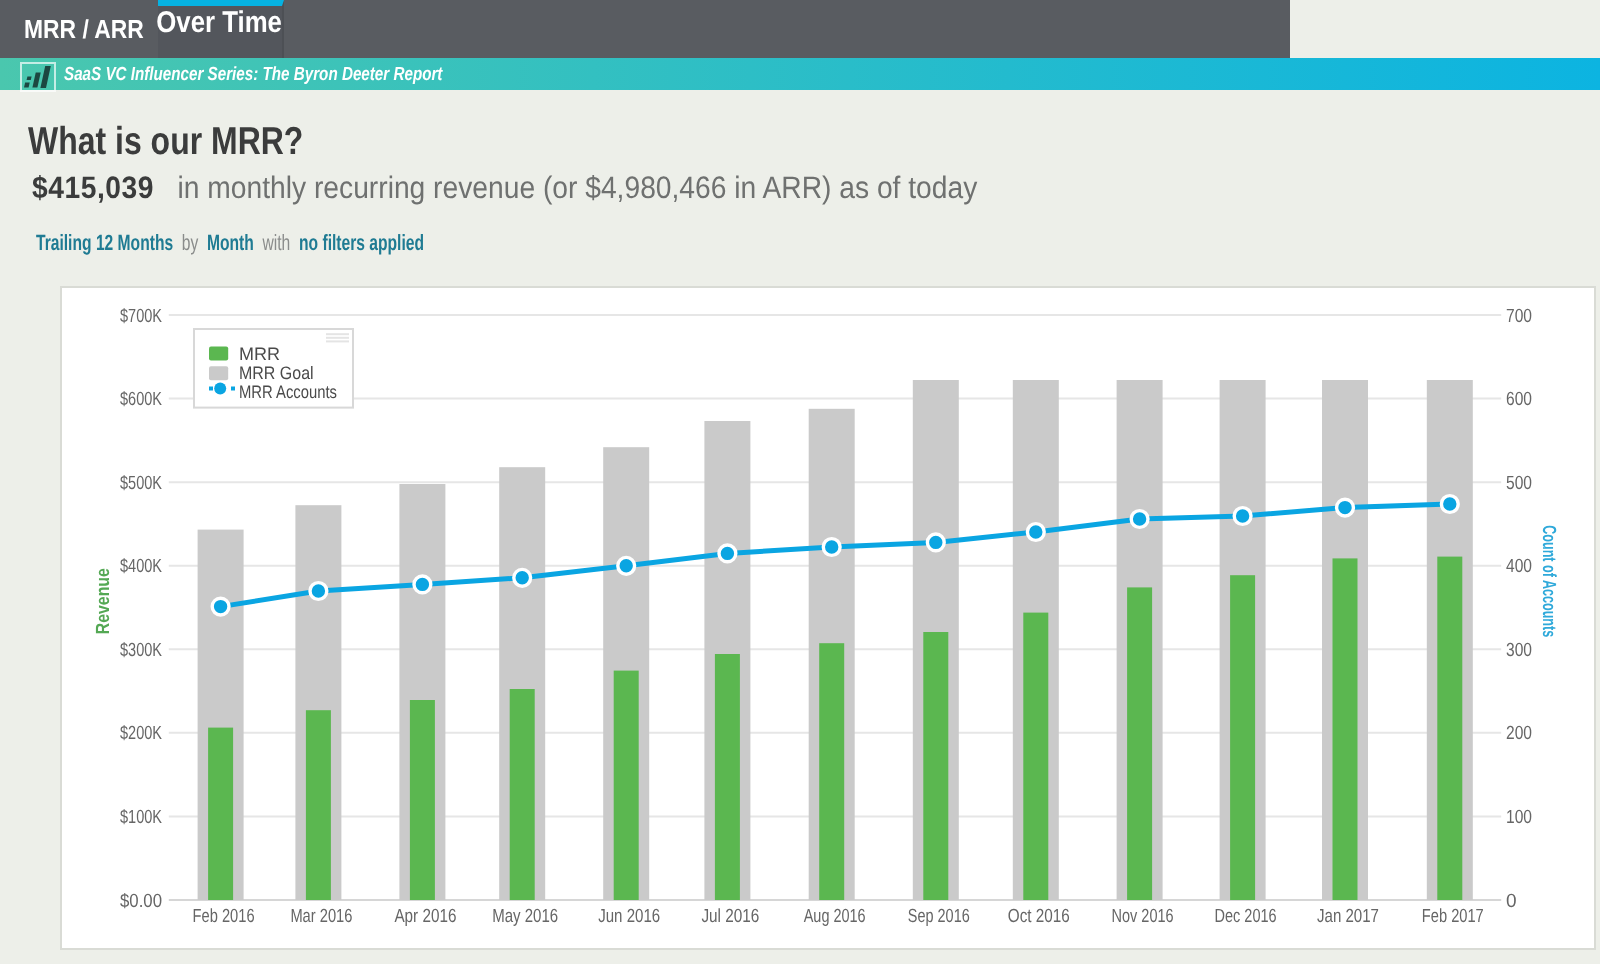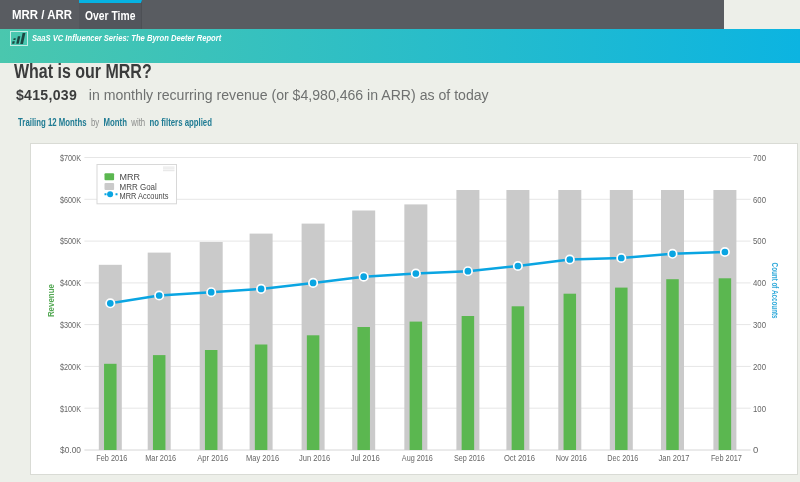--- a/index.html
+++ b/index.html
@@ -1,26 +1,26 @@
 <!DOCTYPE html>
 <html><head>
 <meta charset="utf-8">
 <style>
 * { margin:0; padding:0; box-sizing:border-box; }
 html,body { width:800px; height:482px; overflow:hidden; }
 body { font-family:"Liberation Sans", sans-serif; background:#edefe9; position:relative; }
-.navbar { position:absolute; top:0; left:0; width:724px; height:29px; background:#595c61; }
+.navbar { position:absolute; top:0; left:0; width:645px; height:29px; background:#595c61; }
 .title { position:absolute; left:12px; top:0; line-height:29px; color:#ffffff; font-size:13px; font-weight:bold; transform:scaleX(0.88); transform-origin:0 50%; white-space:nowrap; }
 .tabs { position:absolute; left:79px; top:0; height:29px; display:flex; }
-.tab { height:29px; font-size:12px; font-weight:bold; color:#8f9195; display:flex; align-items:center; justify-content:center; border-right:1px solid #4d5055; white-space:nowrap; }
+.tab { height:29px; font-size:15px; font-weight:bold; color:#8f9195; display:flex; justify-content:center; border-right:1px solid #4d5055; white-space:nowrap; }
 .tab span { display:inline-block; transform:scaleX(0.86); transform-origin:50% 50%; }
 .tab.t1 { width:63px; background:#53565c; color:#ffffff; border-top:3px solid #06b2e2; }
 .tab.t2 { width:83px; }
 .tab.t3 { width:86px; } .tab.t3 span { transform:scaleX(0.81); }
-.banner { position:absolute; top:29px; left:0; width:800px; height:34px; background:linear-gradient(90deg,#4ac7ae,#0cb4e1); }
+.banner { position:absolute; top:29px; left:0; width:800px; height:16px; background:linear-gradient(90deg,#4ac7ae,#0cb4e1); }
 .bicon { position:absolute; left:10px; top:1.5px; }
 .btext { position:absolute; left:32px; top:0; line-height:18px; color:#ffffff; font-size:9.5px; font-weight:bold; font-style:italic; transform:scaleX(0.8); transform-origin:0 50%; white-space:nowrap; }
 .h1 { position:absolute; left:14px; top:60px; font-size:19.5px; font-weight:bold; color:#3b3c3c; transform:scaleX(0.82); transform-origin:0 0; white-space:nowrap; }
 .h2 { position:absolute; left:16px; top:86px; font-size:15.5px; color:#6f7170; transform:scaleX(0.91); transform-origin:0 0; white-space:nowrap; }
 .h2 b { color:#3b3c3c; letter-spacing:0.3px; }
 .filters { position:absolute; left:18px; top:116px; font-size:11px; font-weight:bold; color:#1f7b93; transform:scaleX(0.71); transform-origin:0 0; white-space:nowrap; }
 .filters span.g { color:#8a8c8b; font-weight:normal; }
 .panel { position:absolute; left:30px; top:143px; width:768px; height:332px; background:#ffffff; border:1px solid #d9dbd5; }
 </style>
 </head>

